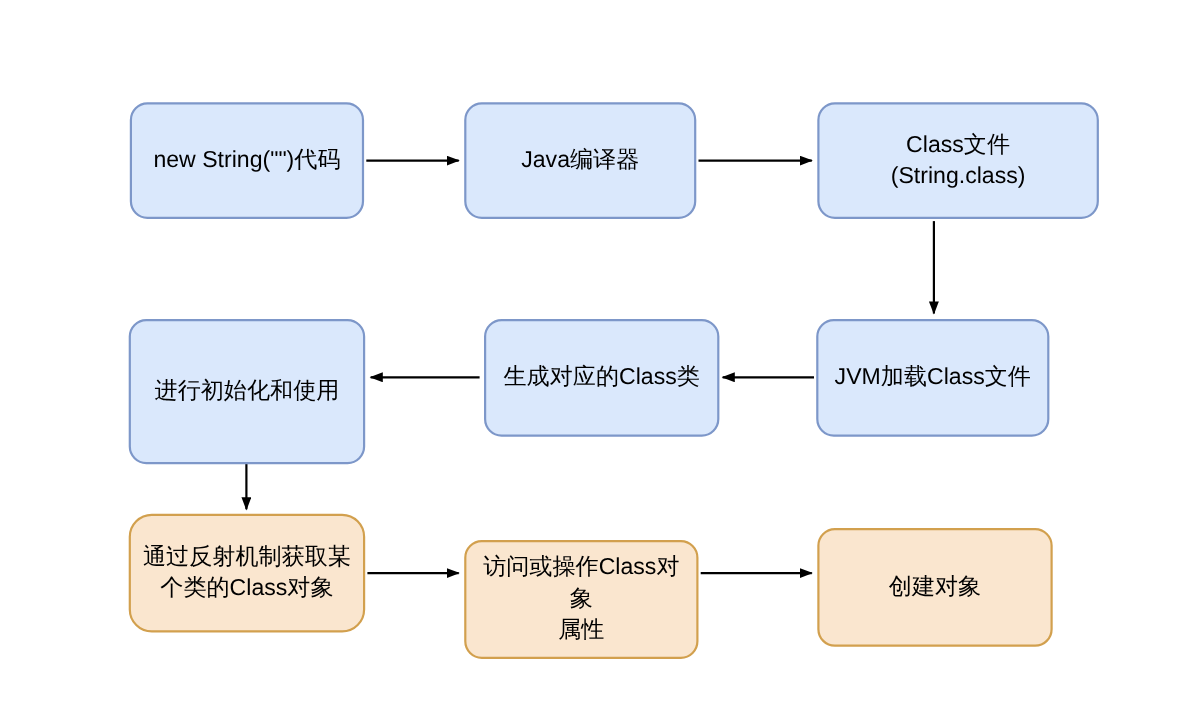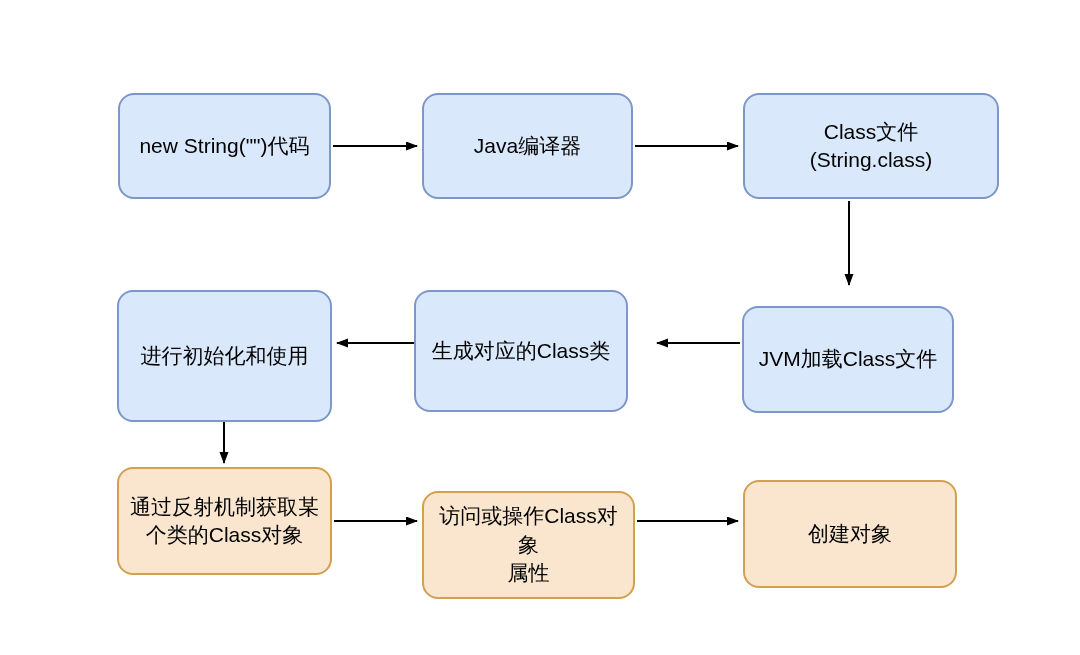--- a/index.html
+++ b/index.html
@@ -79,28 +79,28 @@
     <span>Java编译器</span>
   </div>
   <div class="node blue" style="left:743px; top:93px;  width:256px; height:106px;">
     <span>Class文件
 (String.class)</span>
   </div>
 
   <div class="node blue" style="left:117px; top:290px; width:215px; height:132px;">
     <span>进行初始化和使用</span>
   </div>
-  <div class="node blue" style="left:414px; top:290px; width:214px; height:122px;text-align:center;">
+  <div class="node blue" style="left:440px; top:290px; width:214px; height:107px;text-align:center;">
     <span>生成对应的Class类</span>
   </div>
-  <div class="node blue" style="left:742px; top:290px; width:212px; height:107px;margin-top:16px;">
+  <div class="node blue" style="left:742px; top:290px; width:212px; height:107px;">
     <span>JVM加载Class文件</span>
   </div>
 
-  <div class="node orange" style="left:117px; top:467px; width:215px; height:108px;">
+  <div class="node orange" style="left:117px; top:467px; width:215px; height:108px;border-radius:21px;">
     <span>通过反射机制获取某
 个类的Class对象</span>
   </div>
   <div class="node orange" style="left:422px; top:467px; width:213px; height:108px;margin-top:24px;">
     <span>访问或操作Class对象
 属性</span>
   </div>
   <div class="node orange" style="left:743px; top:480px; width:214px; height:108px;">
     <span>创建对象</span>
   </div>

